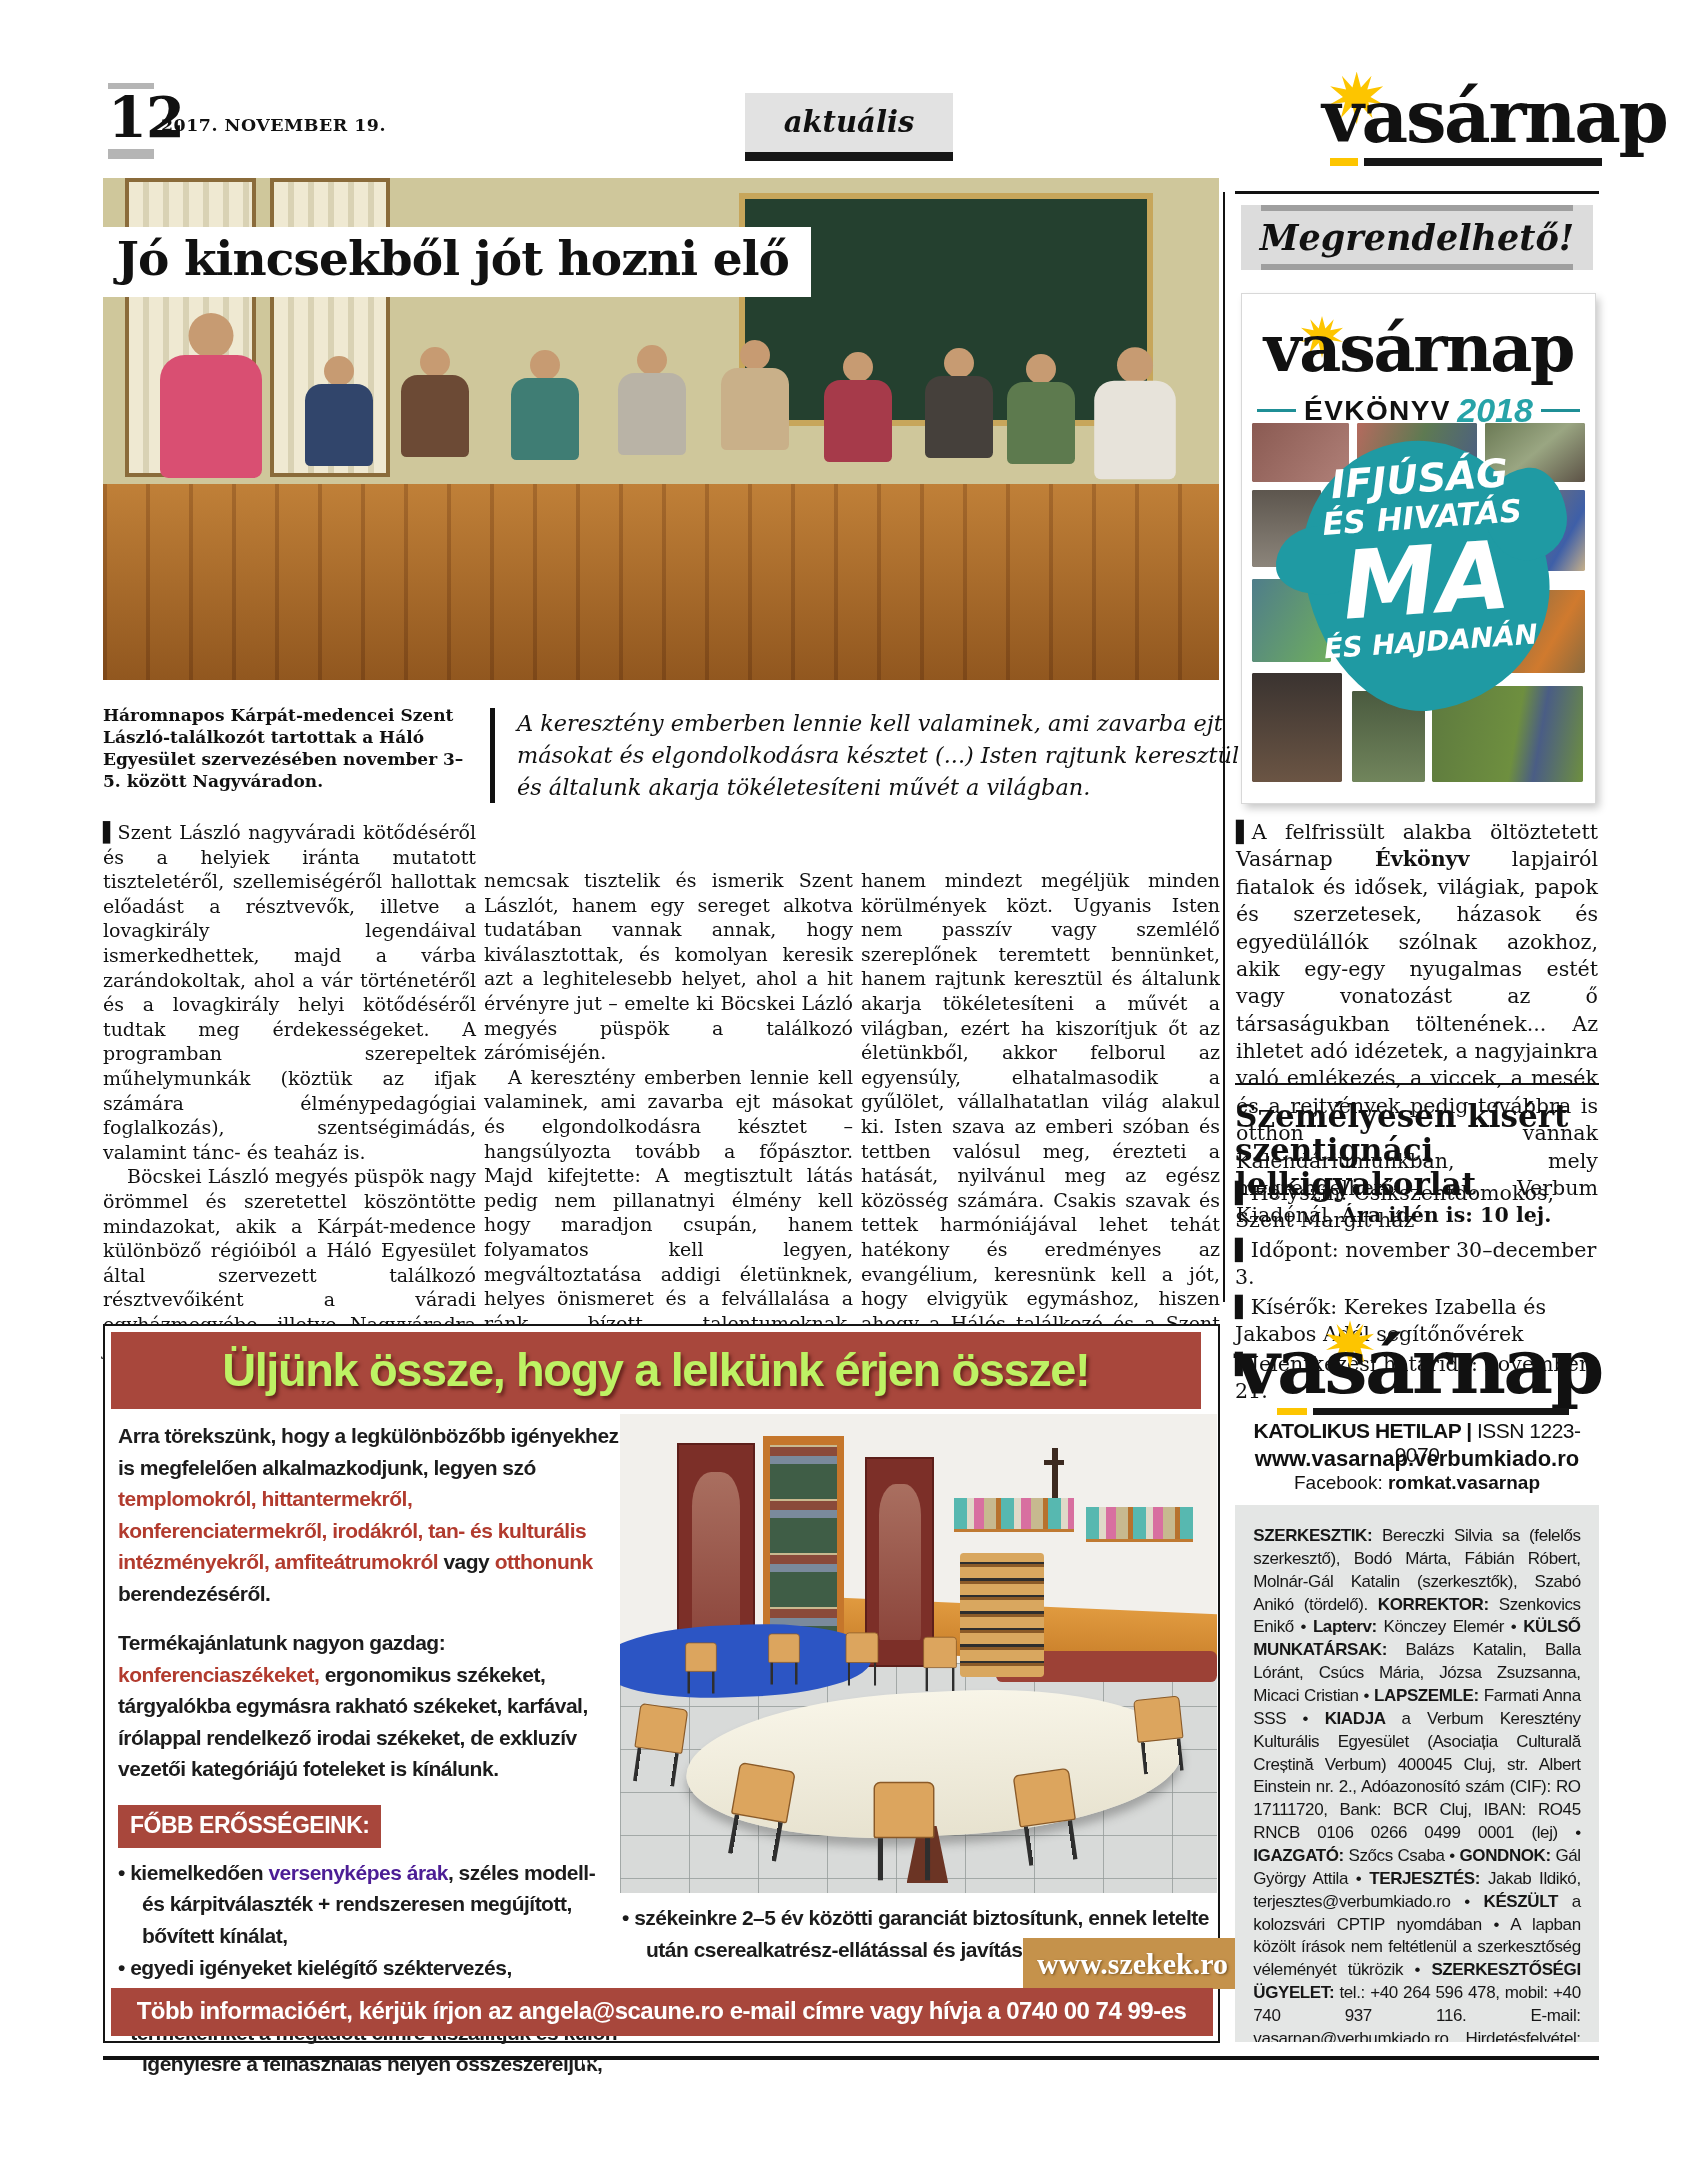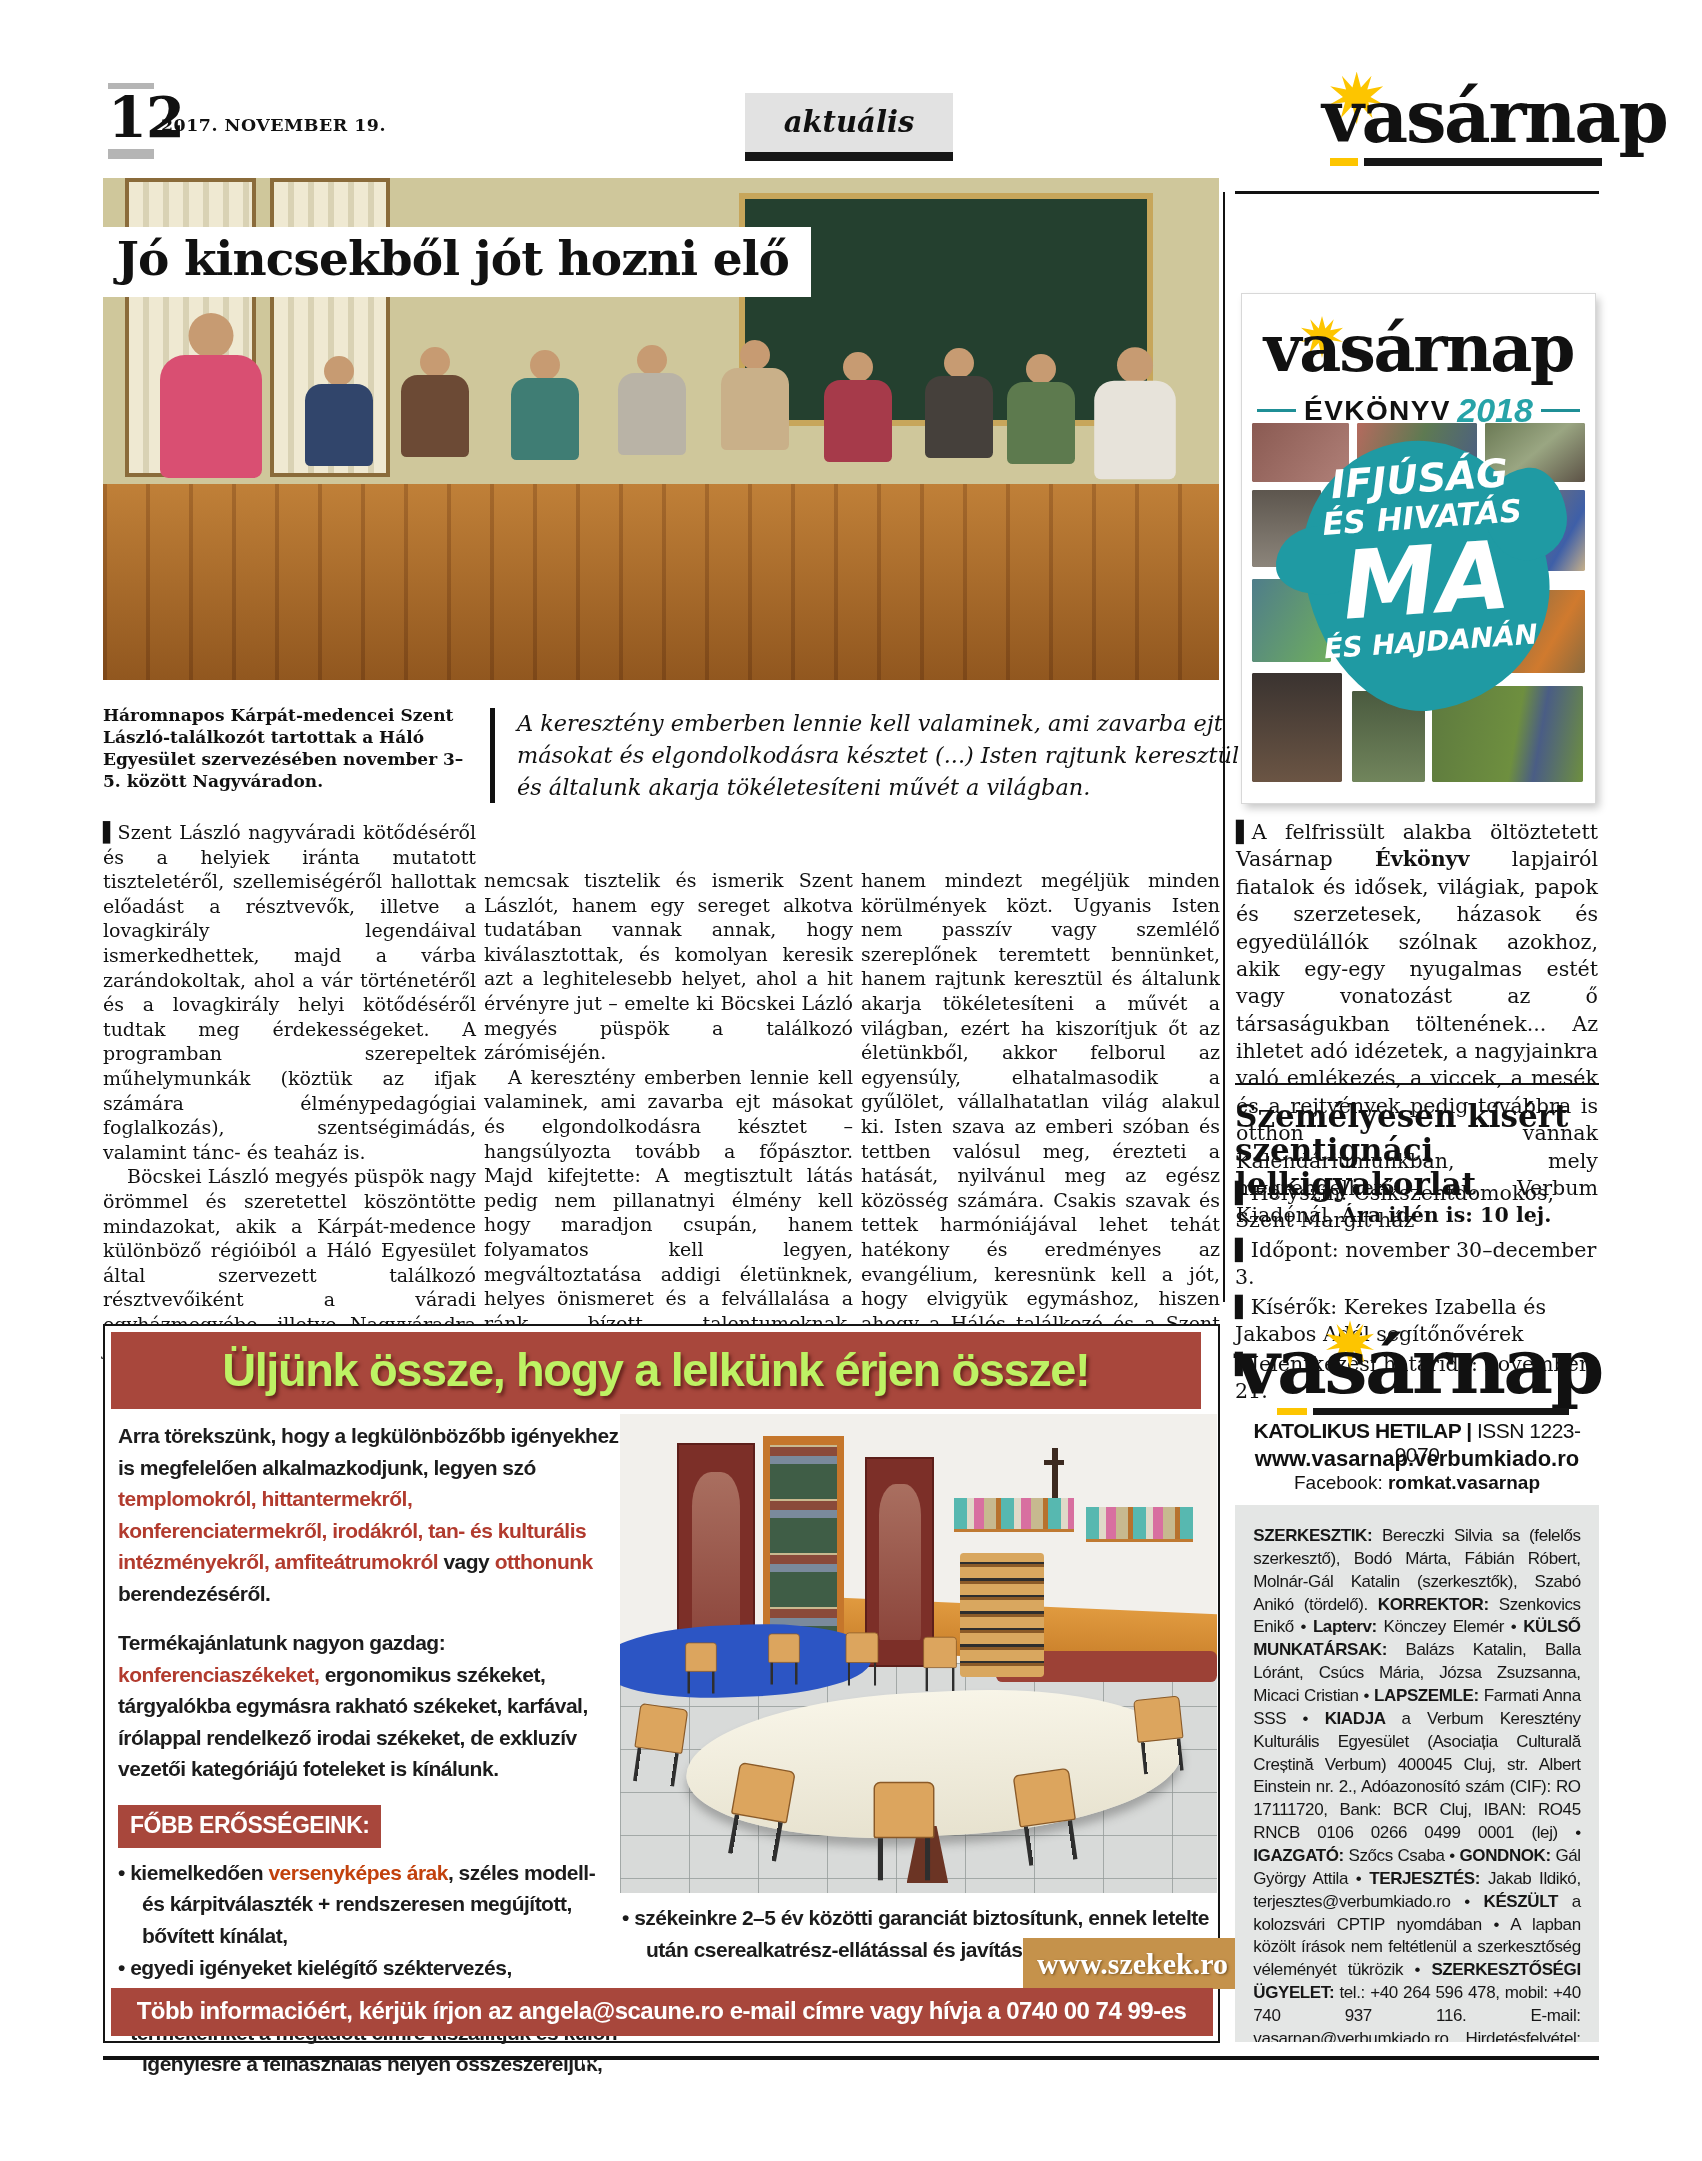--- a/index.html
+++ b/index.html
@@ -209,20 +209,25 @@
     <p>nemcsak tisztelik és ismerik Szent Lászlót, hanem egy sereget alkotva tudatában vannak annak, hogy kiválasztottak, és komolyan keresik azt a leghitelesebb helyet, ahol a hit érvényre jut – emelte ki Böcskei Lázló megyés püspök a találkozó zárómiséjén.</p>
     <p>A keresztény emberben lennie kell valaminek, ami zavarba ejt másokat és elgondolkodásra késztet – hangsúlyozta tovább a főpásztor. Majd kifejtette: A megtisztult látás pedig nem pillanatnyi élmény kell hogy maradjon csupán, hanem folyamatos kell legyen, megváltoztatása addigi életünknek, helyes önismeret és a felvállalása a ránk bízott talentumoknak. Biztonságot, helyes irányt, célba érést jelent, azt, hogy nem feledkezünk meg kiválasztottságunkról és küldetésünkről,</p>
   </div>
   <div class="abs col col3">
     <p><span>hanem mindezt megéljük minden körülmények közt. Ugyanis Isten nem passzív vagy szemlélő szereplőnek teremtett bennünket, hanem rajtunk keresztül és általunk akarja tökéletesíteni a művét a világban, ezért ha kiszorítjuk őt az életünkből, akkor felborul az egyensúly, elhatalmasodik a gyűlölet, vállalhatatlan világ alakul ki. Isten szava az emberi szóban és tettben valósul meg, érezteti a hatását, nyilvánul meg az egész közösség számára. Csakis szavak és tettek harmóniájával lehet tehát hatékony és eredményes az evangélium, keresnünk kell a jót, hogy elvigyük egymáshoz, hiszen ahogy a Hálós találkozó és a Szent László jubileumi év mottója is jelzi: „a jó ember jó kincseiből jót hoz elő”. </span><span class="byline">| CIUCUR LOSONCZI ANTONIUS ÉS VIRÁG ATTILA BESZÁMOLÓI ALAPJÁN |</span></p>
   </div>
 
   <div class="abs vrule"></div>
   <div class="abs rule-top-right"></div>
 
+  <div class="abs order-badge">
+    <div class="bar t"></div>
+    <span>Megrendelhető!</span>
+    <div class="bar b"></div>
+  </div>
 
   <div class="abs yearbook-card">
     <div class="abs sun yb-sun"></div>
     <div class="abs yb-logo">vasárnap</div>
     <div class="abs yb-edline">
       <span class="tick"></span><span class="yb-ed">ÉVKÖNYV</span><span class="yb-year">2018</span><span class="tick"></span>
     </div>
     <div class="tile" style="left:10px;top:129px;width:97px;height:59px;background:linear-gradient(130deg,#8a5a52,#b08078);"></div>
     <div class="tile" style="left:115px;top:129px;width:120px;height:59px;background:linear-gradient(110deg,#b56a5e,#5e7a52,#4a5d85);"></div>
     <div class="tile" style="left:243px;top:129px;width:100px;height:59px;background:linear-gradient(140deg,#6b7a55,#9aa682,#5c5246);"></div>
@@ -254,21 +259,21 @@
   </div>
 
   <div class="abs ad-box">
     <div class="ad-banner">Üljünk össze, hogy a lelkünk érjen össze!</div>
     <div class="ad-left">
       <p><span>Arra törekszünk, hogy a legkülönbözőbb igényekhez is megfelelően alkalmazkodjunk, legyen szó </span><span style="color: rgb(178, 59, 46);">templomokról, hittantermekről, konferenciatermekről, irodákról, tan- és kulturális intézményekről, amfiteátrumokról</span><span> vagy </span><span style="color: rgb(178, 59, 46);">otthonunk</span><span> berendezéséről.</span></p>
       <div class="gap"></div>
       <p><span>Termékajánlatunk nagyon gazdag: </span><span style="color: rgb(178, 59, 46);">konferenciaszékeket,</span><span> ergonomikus székeket, tárgyalókba egymásra rakható székeket, karfával, írólappal rendelkező irodai székeket, de exkluzív vezetői kategóriájú foteleket is kínálunk.</span></p>
       <div class="strengths-badge">FŐBB ERŐSSÉGEINK:</div>
       <ul class="ad-bullets">
-        <li><span>kiemelkedően </span><span style="color: #c2410c;">versenyképes árak</span><span>, széles modell- és kárpitválaszték + rendszeresen megújított, bővített kínálat,</span></li>
+        <li><span>kiemelkedően </span><span style="color: #4c1d95;">versenyképes árak</span><span>, széles modell- és kárpitválaszték + rendszeresen megújított, bővített kínálat,</span></li>
         <li>egyedi igényeket kielégítő széktervezés,</li>
         <li>nagy gyártási kapacitás,</li>
         <li>termékeinket a megadott címre kiszállítjuk és külön igénylésre a felhasználás helyén összeszereljük,</li>
       </ul>
     </div>
 
     <div class="ad-photo">
       <div class="abs ap-stripe"></div>
       <div class="abs ap-floor"></div>
       <div class="abs ap-door door1"></div>

